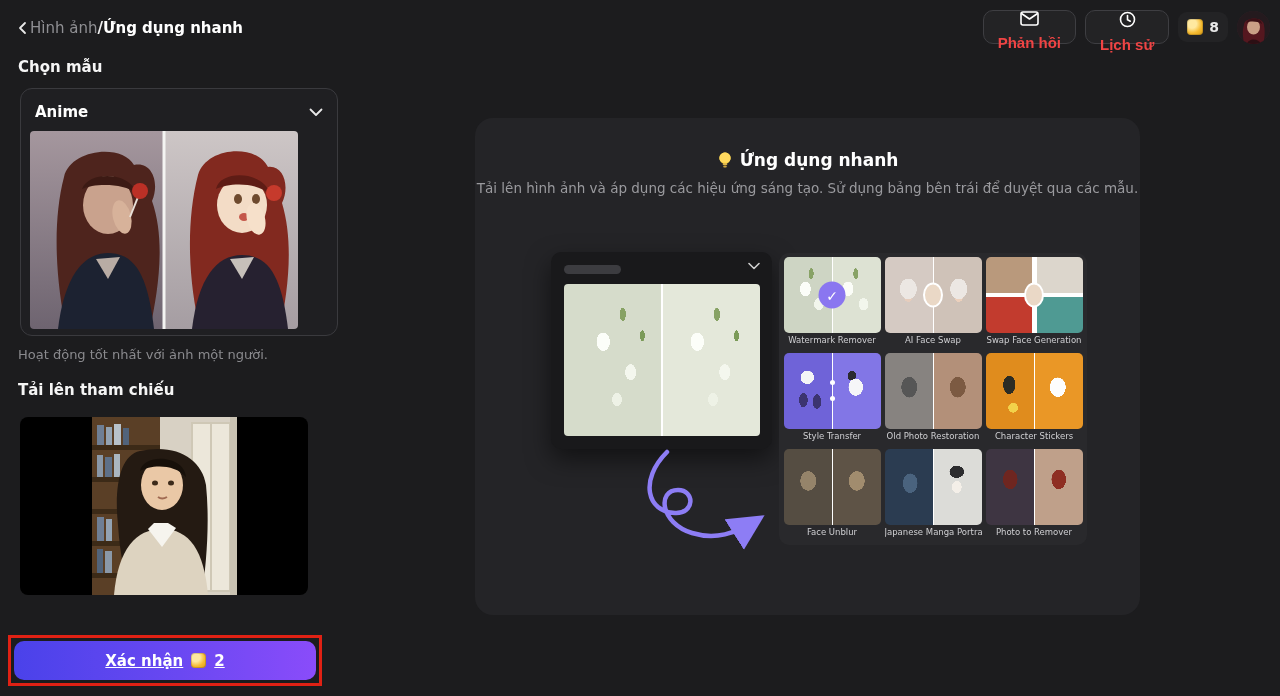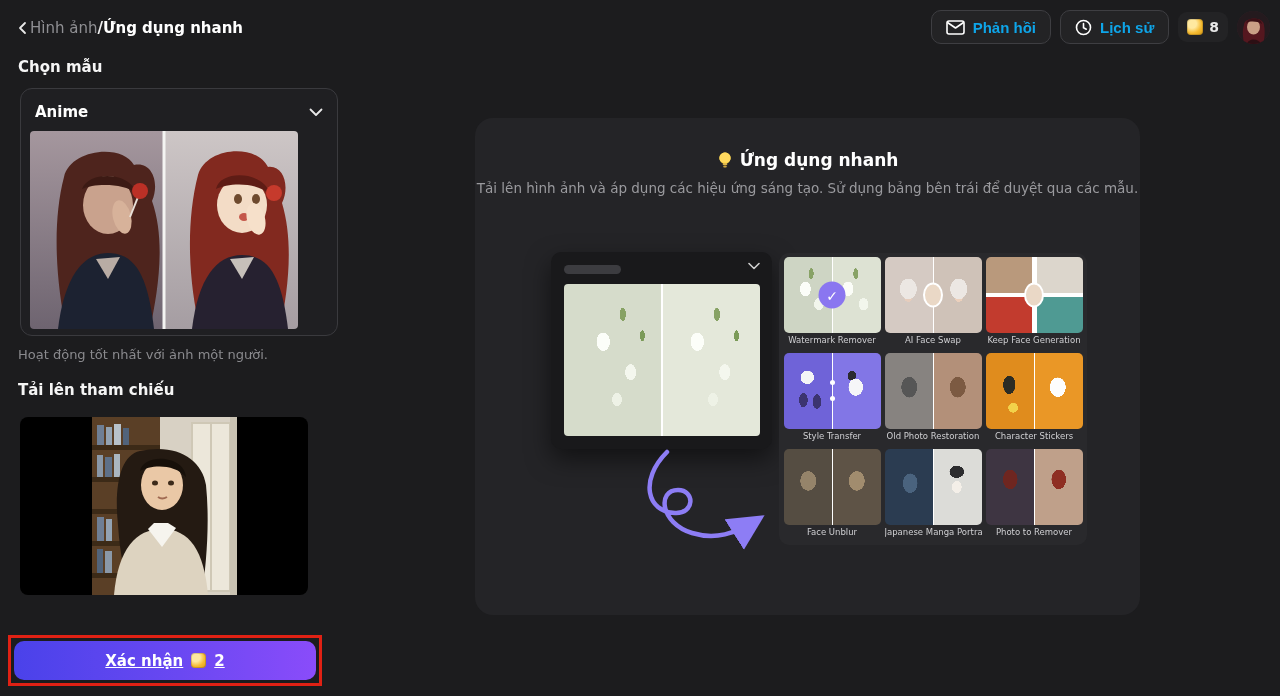--- a/index.html
+++ b/index.html
@@ -14,21 +14,21 @@
   .breadcrumb { position:absolute; left:16px; top:16px; display:flex; align-items:center; height:24px; }
   .back-btn { display:flex; align-items:center; cursor:pointer; }
   .crumb-parent { color:#8f8f93; font-size:15px; font-weight:500; cursor:pointer; }
   .crumb-sep { color:#f2f2f2; font-size:15px; font-weight:700; }
   .crumb-current { color:#ffffff; font-size:15px; font-weight:700; }
 
   .header-right { position:absolute; right:10px; top:10px; display:flex; align-items:center; gap:9px; }
   .hdr-btn {
     display:flex; align-items:center; gap:8px; height:34px; padding:0 14px;
     background:#232325; border:1px solid #3e3e42; border-radius:10px;
-    color:#0ea5e9; font-size:15px; font-weight:600; cursor:pointer;
+    color:#ef4444; font-size:15px; font-weight:600; cursor:pointer;flex-direction:column;
   }
   .credits { display:flex; align-items:center; gap:6px; padding:0 9px; height:30px; border-radius:9px; background:#232325; }
   .credits .count { color:#e8e8e8; font-size:14px; font-weight:600; }
   .coin {
     width:16px; height:16px; border-radius:4px; display:inline-block;
     background:radial-gradient(circle at 32% 30%, #ffe9a0 0 28%, #f6bb31 60%, #d79a15 100%);
     box-shadow:inset 0 0 0 1px rgba(0,0,0,.15);
   }
   .coin.small { width:15px; height:15px; }
   .avatar { width:33px; height:33px; border-radius:50%; overflow:hidden; cursor:pointer; background:#35242b; }
@@ -369,21 +369,21 @@
     <div class="cell">
       <div class="cell-img t2">
           <div class="inset-circle"></div>
         </div>
       <div class="cell-label">AI Face Swap</div>
     </div>
     <div class="cell">
       <div class="cell-img t3">
           <div class="inset-circle"></div>
         </div>
-      <div class="cell-label">Keep Face Generation</div>
+      <div class="cell-label">Swap Face Generation</div>
     </div>
     <div class="cell">
       <div class="cell-img t4">
           <div class="dot d1"></div>
           <div class="dot d2"></div>
         </div>
       <div class="cell-label">Style Transfer</div>
     </div>
     <div class="cell">
       <div class="cell-img t5"></div>

